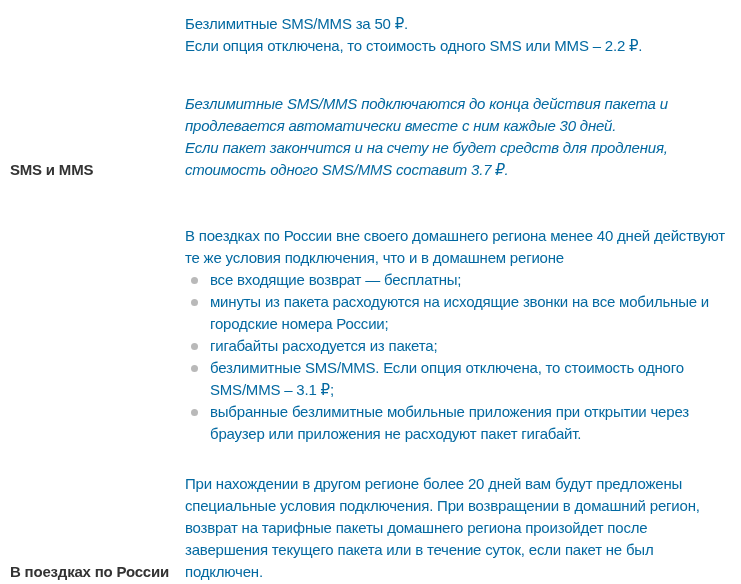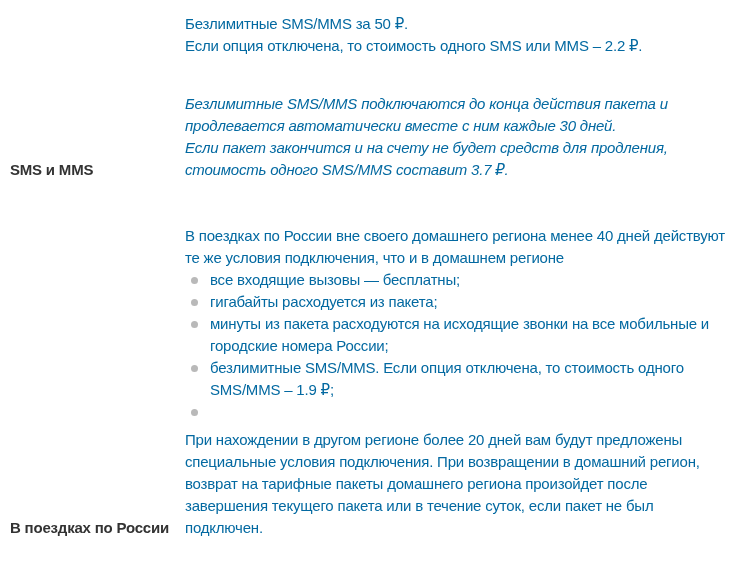--- a/index.html
+++ b/index.html
@@ -81,36 +81,37 @@
 
   <div class="section">
     <div class="label-col">В поездках по России</div>
     <div class="content-col">
       <div class="para">
         <span class="line">В поездках по России вне своего домашнего региона менее 40 дней действуют те же условия подключения, что и в домашнем регионе</span>
       </div>
       <ul class="bullets">
         <li>
           <span class="bullet-dot"></span>
-          <span>все входящие вызовы — бесплатны;</span>
+          <span>все входящие возврат — бесплатны;</span>
+        </li>
+        <li>
+          <span class="bullet-dot"></span>
+          <span>минуты из пакета расходуются на исходящие звонки на все мобильные и городские номера России;</span>
         </li>
         <li>
           <span class="bullet-dot"></span>
           <span>гигабайты расходуется из пакета;</span>
         </li>
         <li>
           <span class="bullet-dot"></span>
-          <span>минуты из пакета расходуются на исходящие звонки на все мобильные и городские номера России;</span>
+          <span>безлимитные SMS/MMS. Если опция отключена, то стоимость одного SMS/MMS – 3.1 ₽;</span>
         </li>
         <li>
           <span class="bullet-dot"></span>
-          <span>безлимитные SMS/MMS. Если опция отключена, то стоимость одного SMS/MMS – 1.9 ₽;</span>
-        </li>
-        <li>
-          <span class="bullet-dot"></span>
+          <span>выбранные безлимитные мобильные приложения при открытии через браузер или приложения не расходуют пакет гигабайт.</span>
         </li>
       </ul>
       <div class="para outro">
         <span class="line">При нахождении в другом регионе более 20 дней вам будут предложены специальные условия подключения. При возвращении в домашний регион, возврат на тарифные пакеты домашнего региона произойдет после завершения текущего пакета или в течение суток, если пакет не был подключен.</span>
       </div>
     </div>
   </div>
 
 </div>
 

